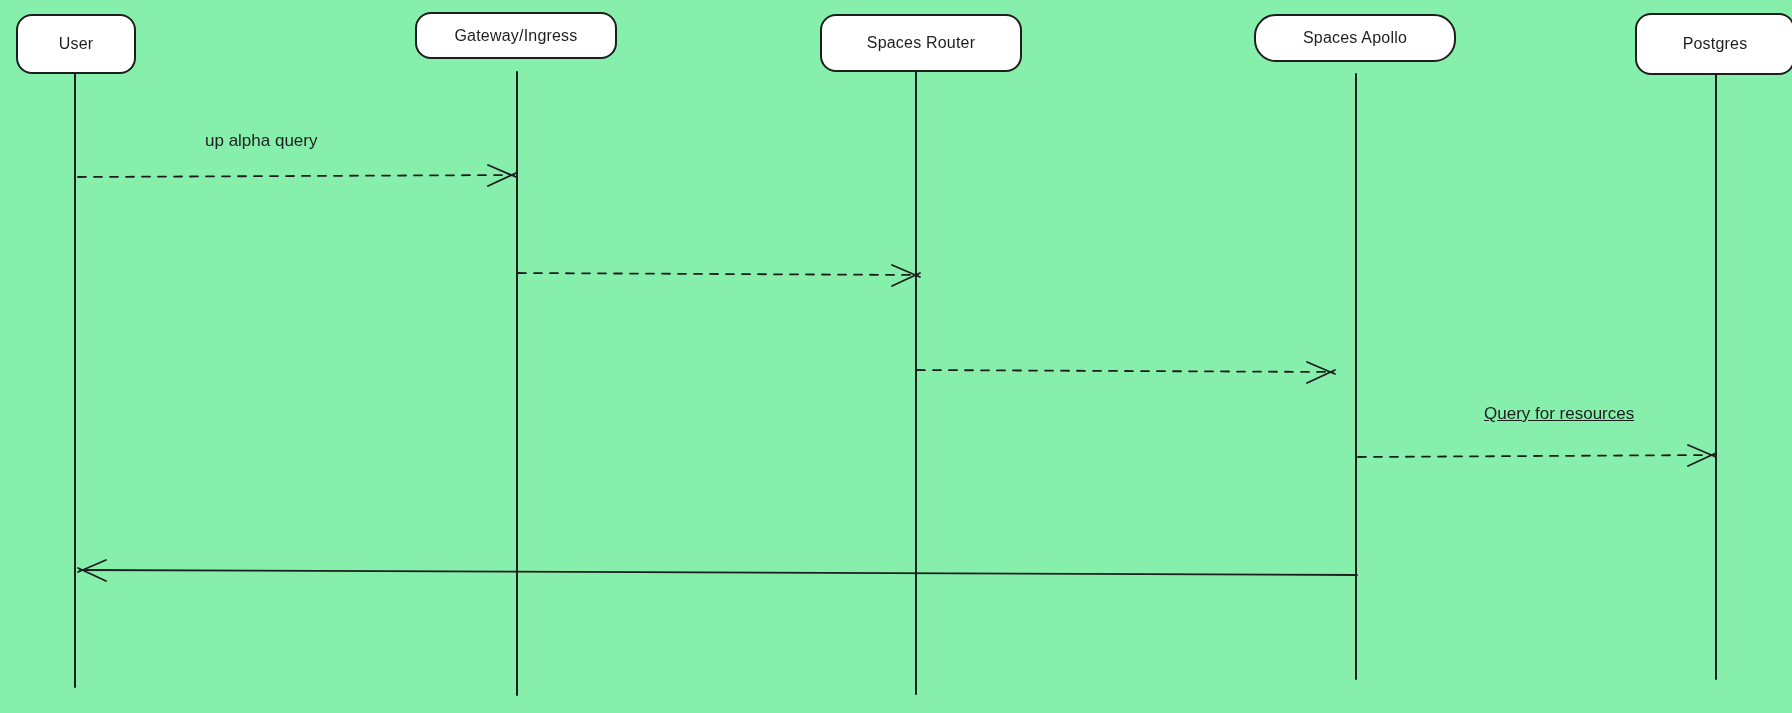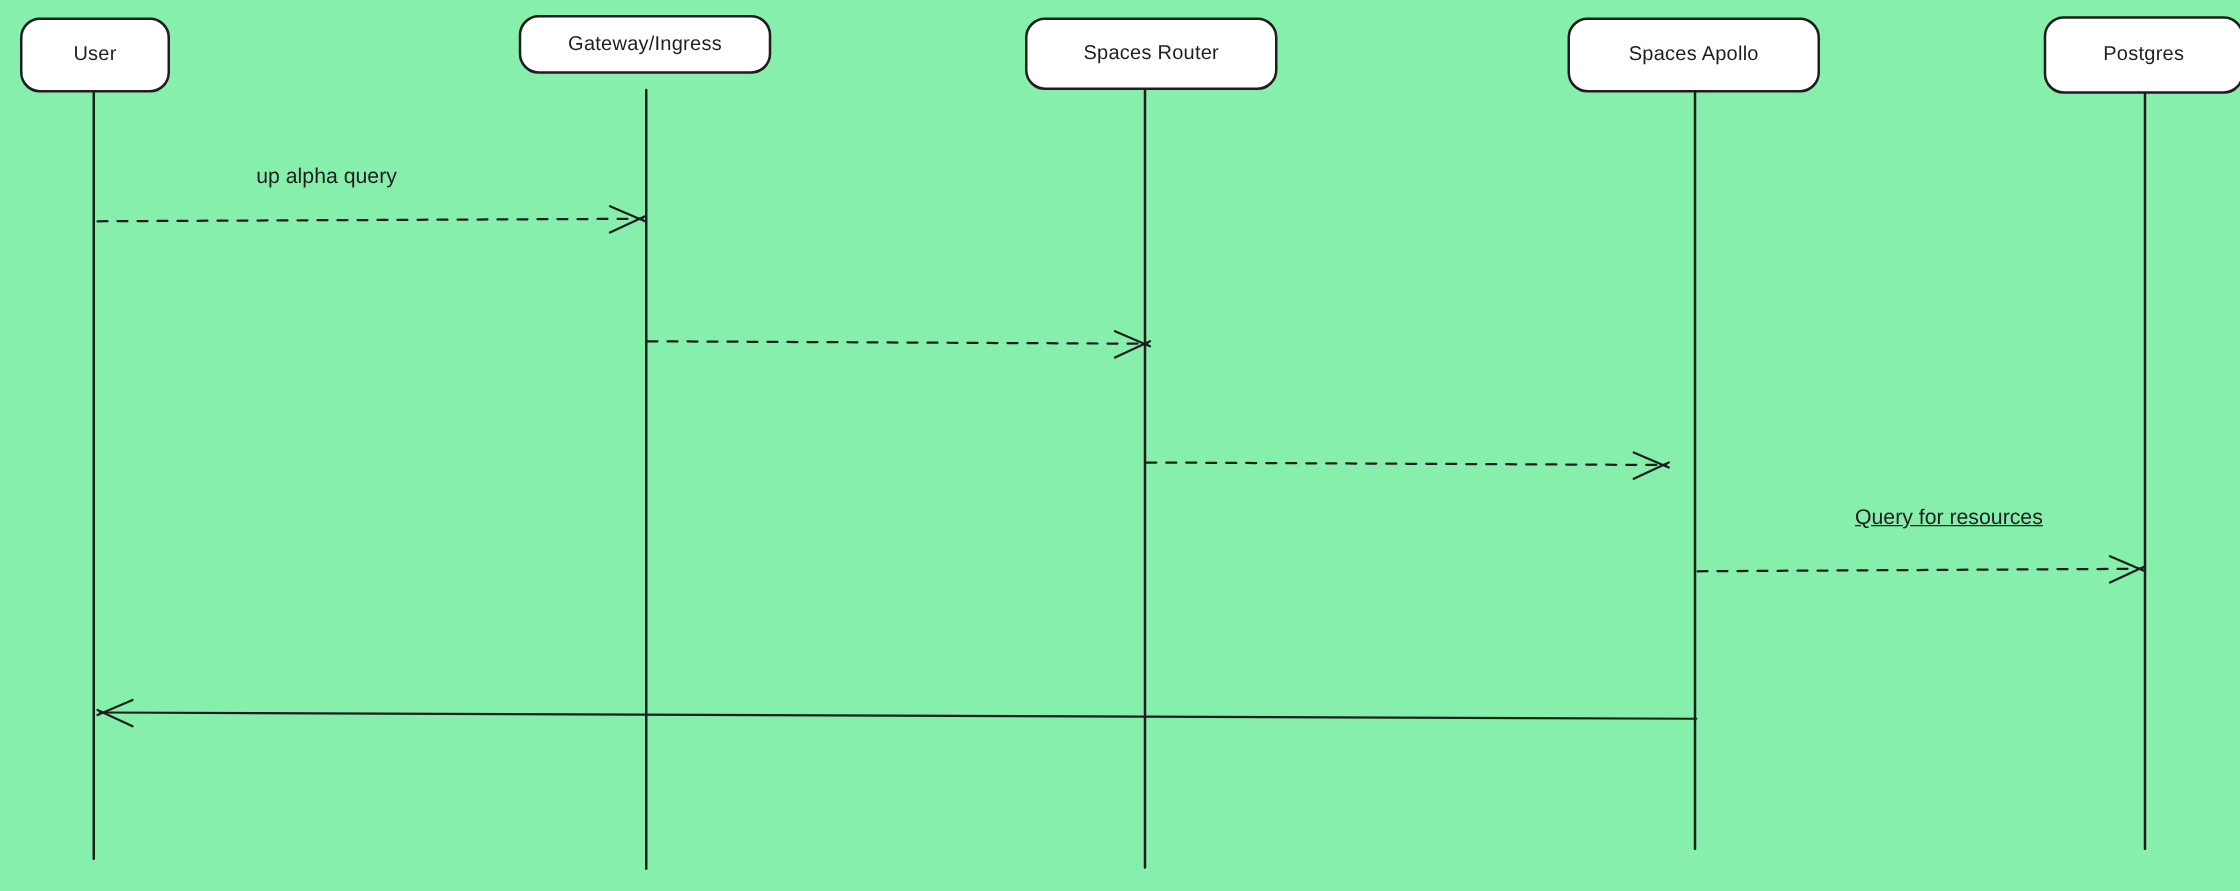--- a/index.html
+++ b/index.html
@@ -73,21 +73,21 @@
   <div id="actor-layer">
       <div class="actor-box" style="left: 16px; top: 14px; width: 120px; height: 60px;">
         <span class="actor-label">User</span>
       </div>
       <div class="actor-box" style="left: 415px; top: 12px; width: 202px; height: 47px;">
         <span class="actor-label">Gateway/Ingress</span>
       </div>
       <div class="actor-box" style="left: 798px; top: 14px; width: 202px; height: 58px; margin-left: 22px;">
         <span class="actor-label">Spaces Router</span>
       </div>
-      <div class="actor-box" style="left: 1254px; top: 14px; width: 202px; height: 60px;">
+      <div class="actor-box" style="left: 1254px; top: 14px; width: 202px; height: 48px; border-radius: 22px;">
         <span class="actor-label">Spaces Apollo</span>
       </div>
       <div class="actor-box" style="left: 1635px; top: 13px; width: 160px; height: 62px;">
         <span class="actor-label">Postgres</span>
       </div>
     </div>
   <div id="label-layer">
       <div class="message-label" style="left: 205px; top: 131px;">up alpha query</div>
       <div class="message-label" style="left: 1484px; top: 404px; text-decoration: underline;">Query for resources</div>
     </div>

